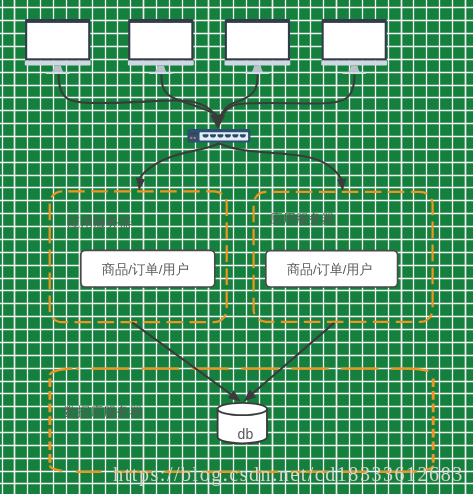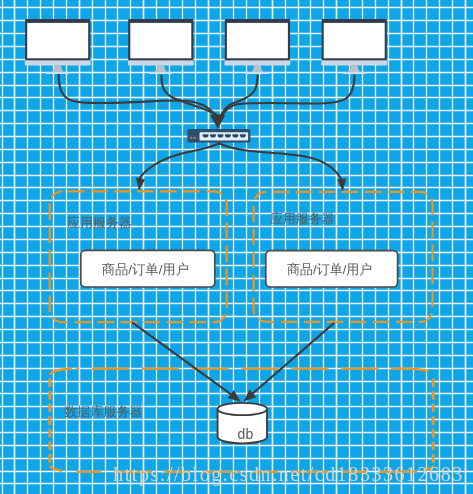--- a/index.html
+++ b/index.html
@@ -2,21 +2,21 @@
 <html><head>
 <meta charset="utf-8">
 <title>Architecture Diagram</title>
 <style>
   html,body{margin:0;padding:0;}
   body{
     width:473px;height:494px;overflow:hidden;
     background:#ffffff;
     font-family:"Liberation Sans", sans-serif;
   }
-  #canvas{position:relative;width:473px;height:494px;background:#0ea5e9;}
+  #canvas{position:relative;width:473px;height:494px;background:#15803d;}
   svg.layer{position:absolute;left:0;top:0;}
   .cjk{font-family:"Liberation Sans", sans-serif;}
 </style>
 </head>
 <body>
 
 <div id="canvas">
 
   <svg class="layer" id="grid" width="473" height="494" viewBox="0 0 473 494">
       <line x1="2.5" y1="0" x2="2.5" y2="494" stroke="#f5f5f5" stroke-width="1.3"></line>

